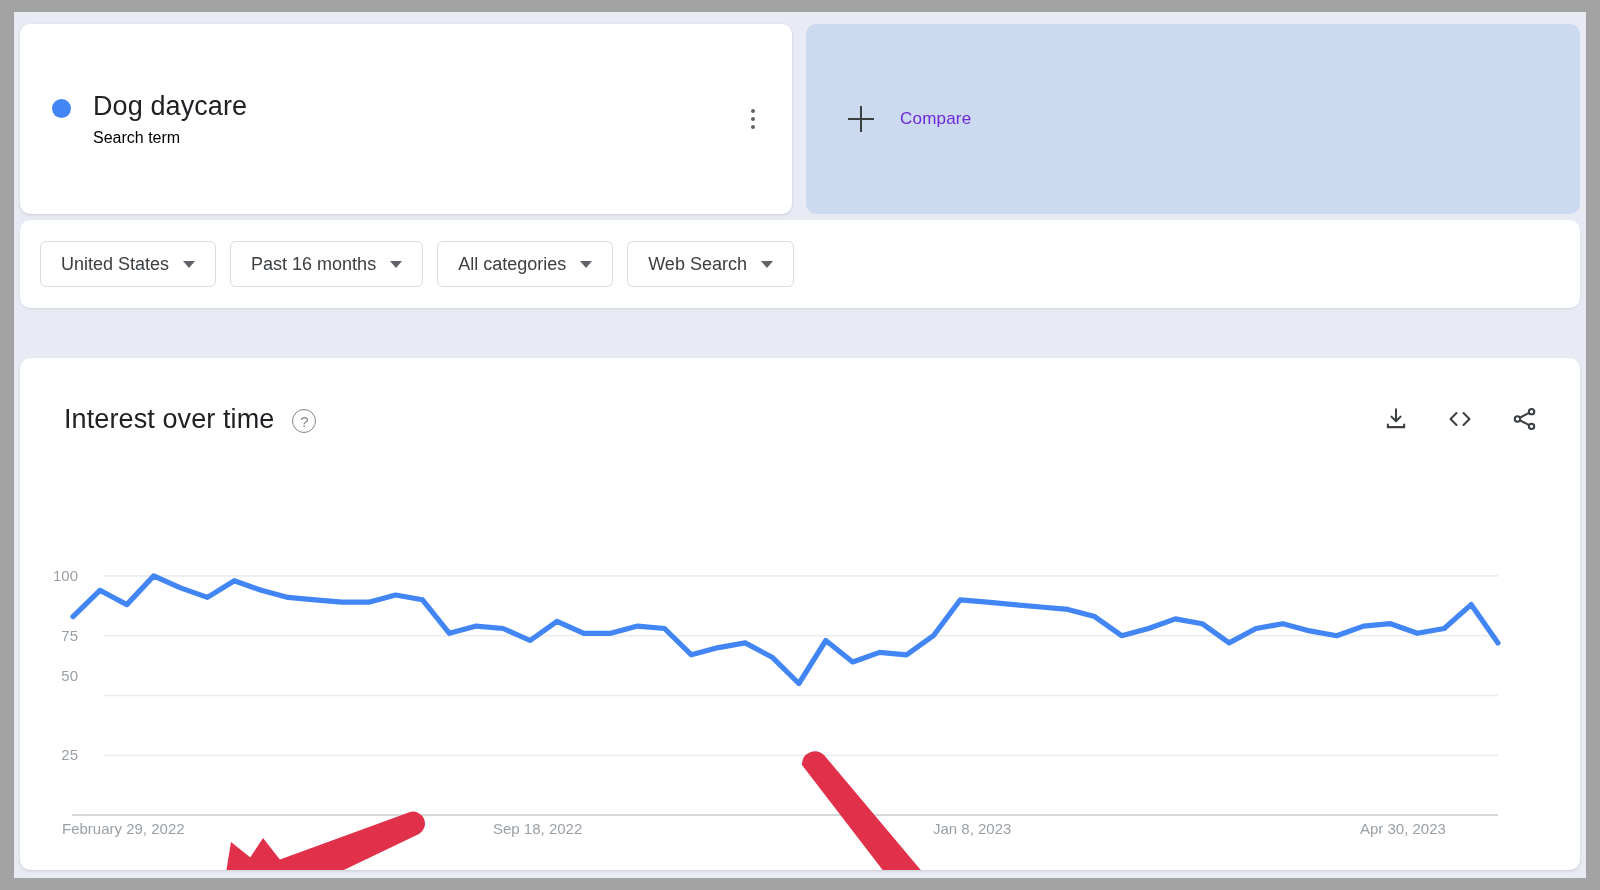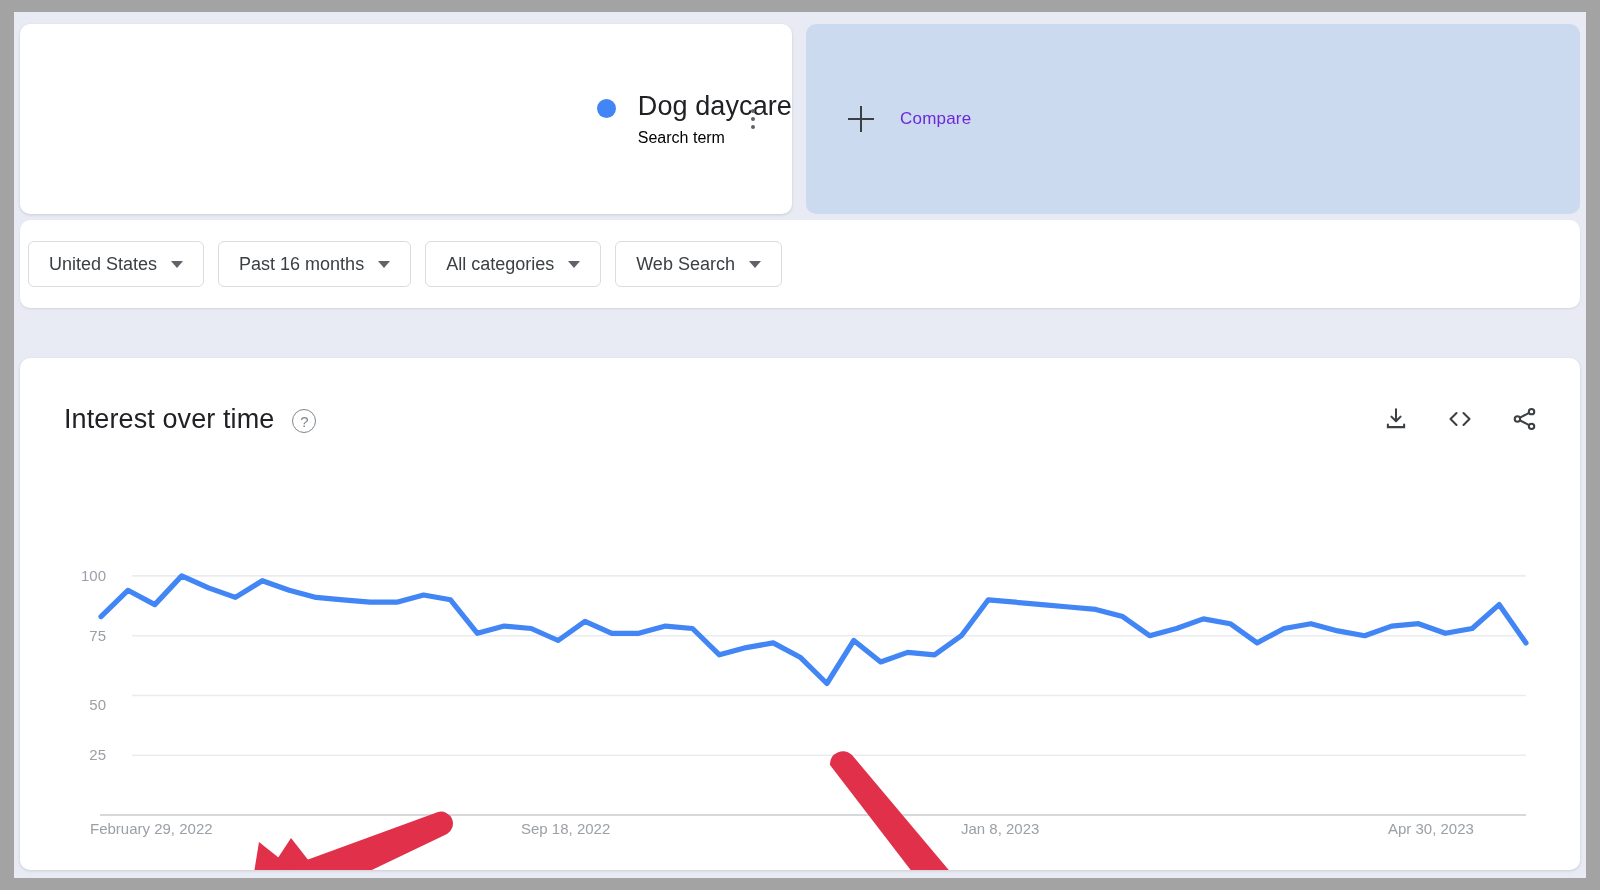--- a/index.html
+++ b/index.html
@@ -46,21 +46,20 @@
   }
 
   .term-card {
     width: 772px;
     background: #ffffff;
     border-radius: 10px;
     box-shadow: 0 1px 3px rgba(60,64,67,.18);
     position: relative;
     display: flex;
     align-items: center;
-    justify-content: flex-end;
   }
 
   .term-inner {
     display: flex;
     align-items: flex-start;
     padding-left: 32px;
     gap: 22px;
   }
 
   .term-dot {
@@ -138,21 +137,21 @@
     position: absolute;
     left: 6px;
     top: 208px;
     width: 1560px;
     height: 88px;
     background: #ffffff;
     border-radius: 10px;
     box-shadow: 0 1px 2px rgba(60,64,67,.12);
     display: flex;
     align-items: center;
-    padding-left: 8px;
+    padding-left: 20px;
     gap: 14px;
   }
 
   .chip {
     height: 46px;
     border: 1px solid #dadce0;
     border-radius: 6px;
     display: flex;
     align-items: center;
     gap: 14px;
@@ -220,21 +219,21 @@
     display: flex;
     align-items: center;
     gap: 36px;
   }
   .act { cursor: pointer; display: block; }
 
   
   .plot {
     position: absolute;
     left: 0; top: 0;
-    width: 1344px; height: 512px; margin-left: 28px;
+    width: 1344px; height: 512px;
   }
 
   .ytick {
     position: absolute;
     font-size: 15px;
     color: #9aa0a6;
     text-align: right;
     width: 40px;
   }
 
@@ -316,21 +315,21 @@
           <circle cx="5.5" cy="12" r="2.5" fill="none" stroke="#3c4043" stroke-width="1.9"></circle>
           <circle cx="18.5" cy="18.8" r="2.5" fill="none" stroke="#3c4043" stroke-width="1.9"></circle>
           <path d="M7.8 10.8l8.4-4.4M7.8 13.2l8.4 4.4" stroke="#3c4043" stroke-width="1.9" stroke-linecap="round"></path>
         </svg>
       </div>
 
       <div class="plot">
 
         <div class="ytick" style="left: 18px; top: 208.909px;">100</div>
         <div class="ytick" style="left: 18px; top: 268.682px;">75</div>
-        <div class="ytick" style="left: 18px; top: 338px;">50</div>
+        <div class="ytick" style="left: 18px; top: 309px;">50</div>
         <div class="ytick" style="left: 18px; top: 388.227px;">25</div>
 
         <div class="xtick" style="left:42px;">February 29, 2022</div>
         <div class="xtick" style="left:473px;">Sep 18, 2022</div>
         <div class="xtick" style="left:913px;">Jan 8, 2023</div>
         <div class="xtick" style="left:1340px;">Apr 30, 2023</div>
 
         <svg id="chart-svg" width="1560" height="512" viewBox="0 0 1560 512" style="position:absolute; left:0; top:0;">
           <g id="gridlines">
               <line x1="84" x2="1478" y1="397.22727272727275" y2="397.22727272727275" stroke="#ebecee" stroke-width="1.6"></line>

